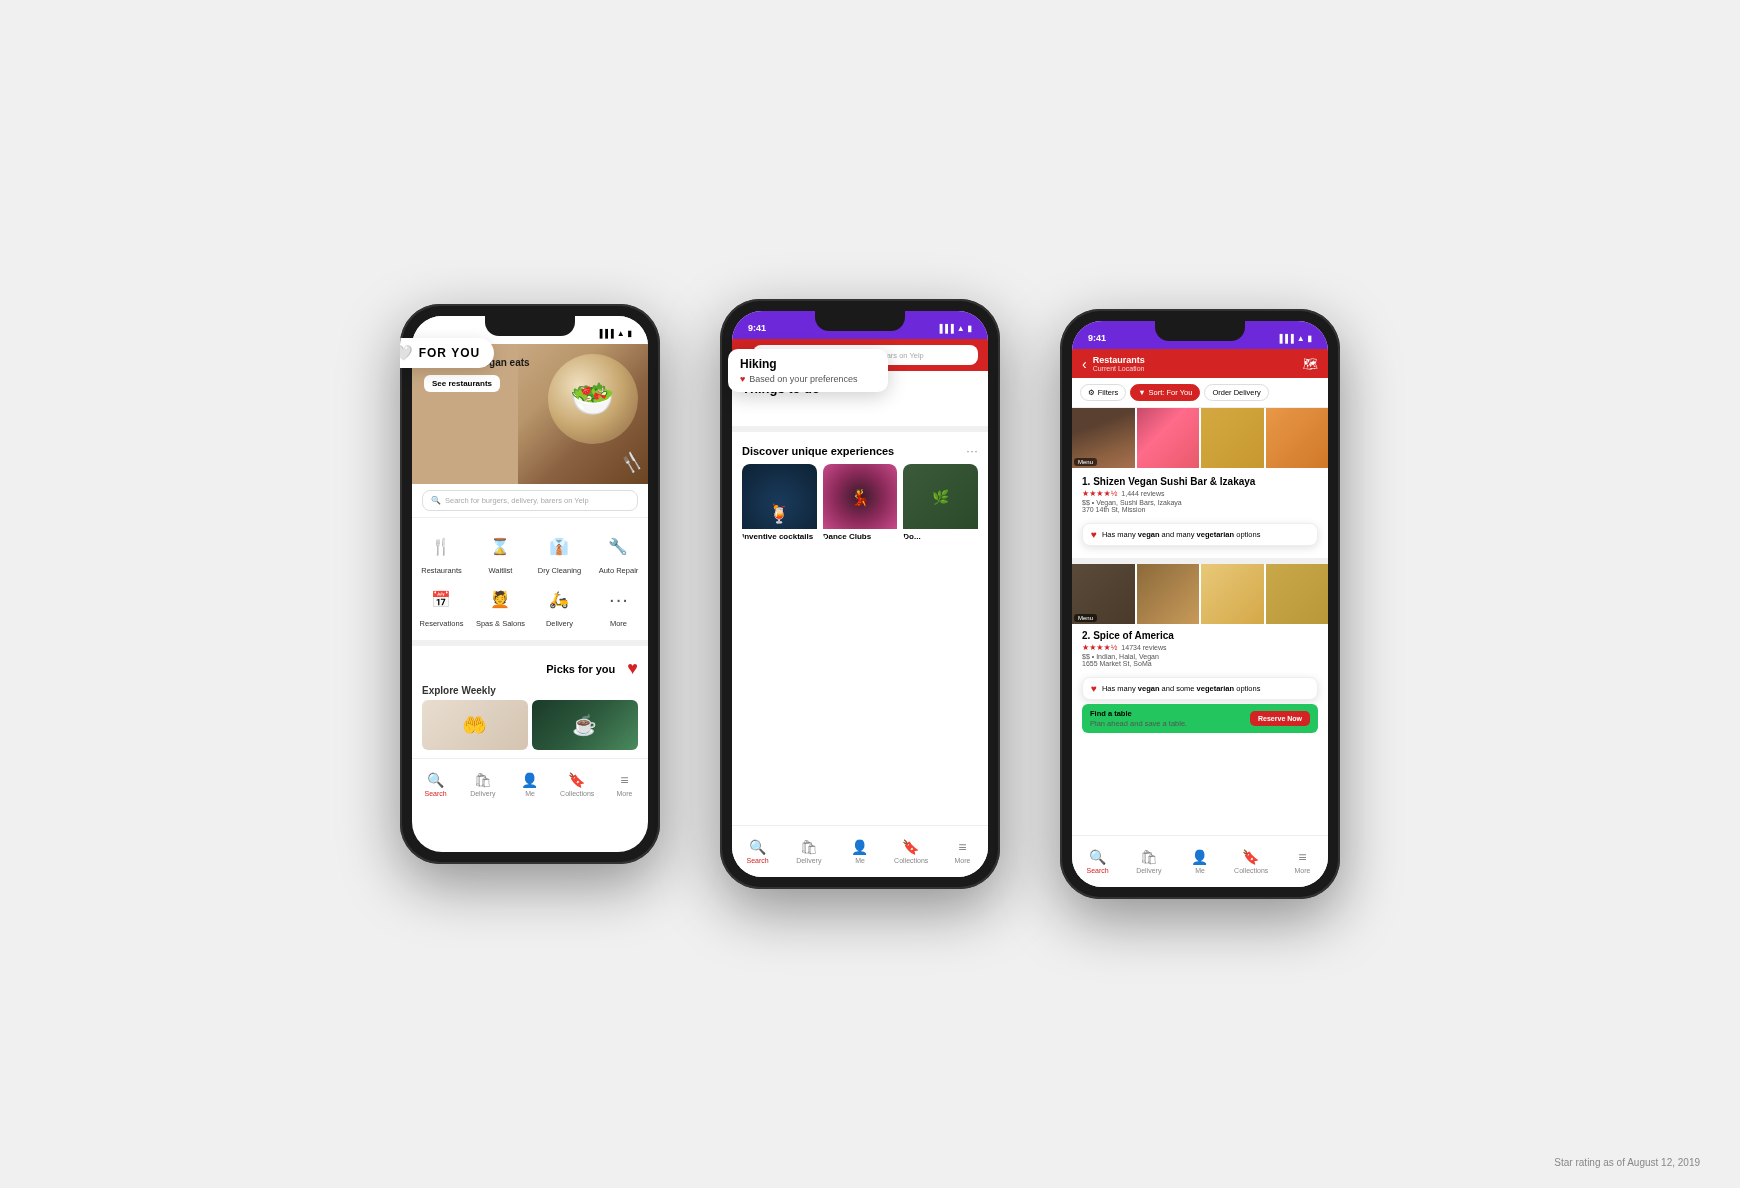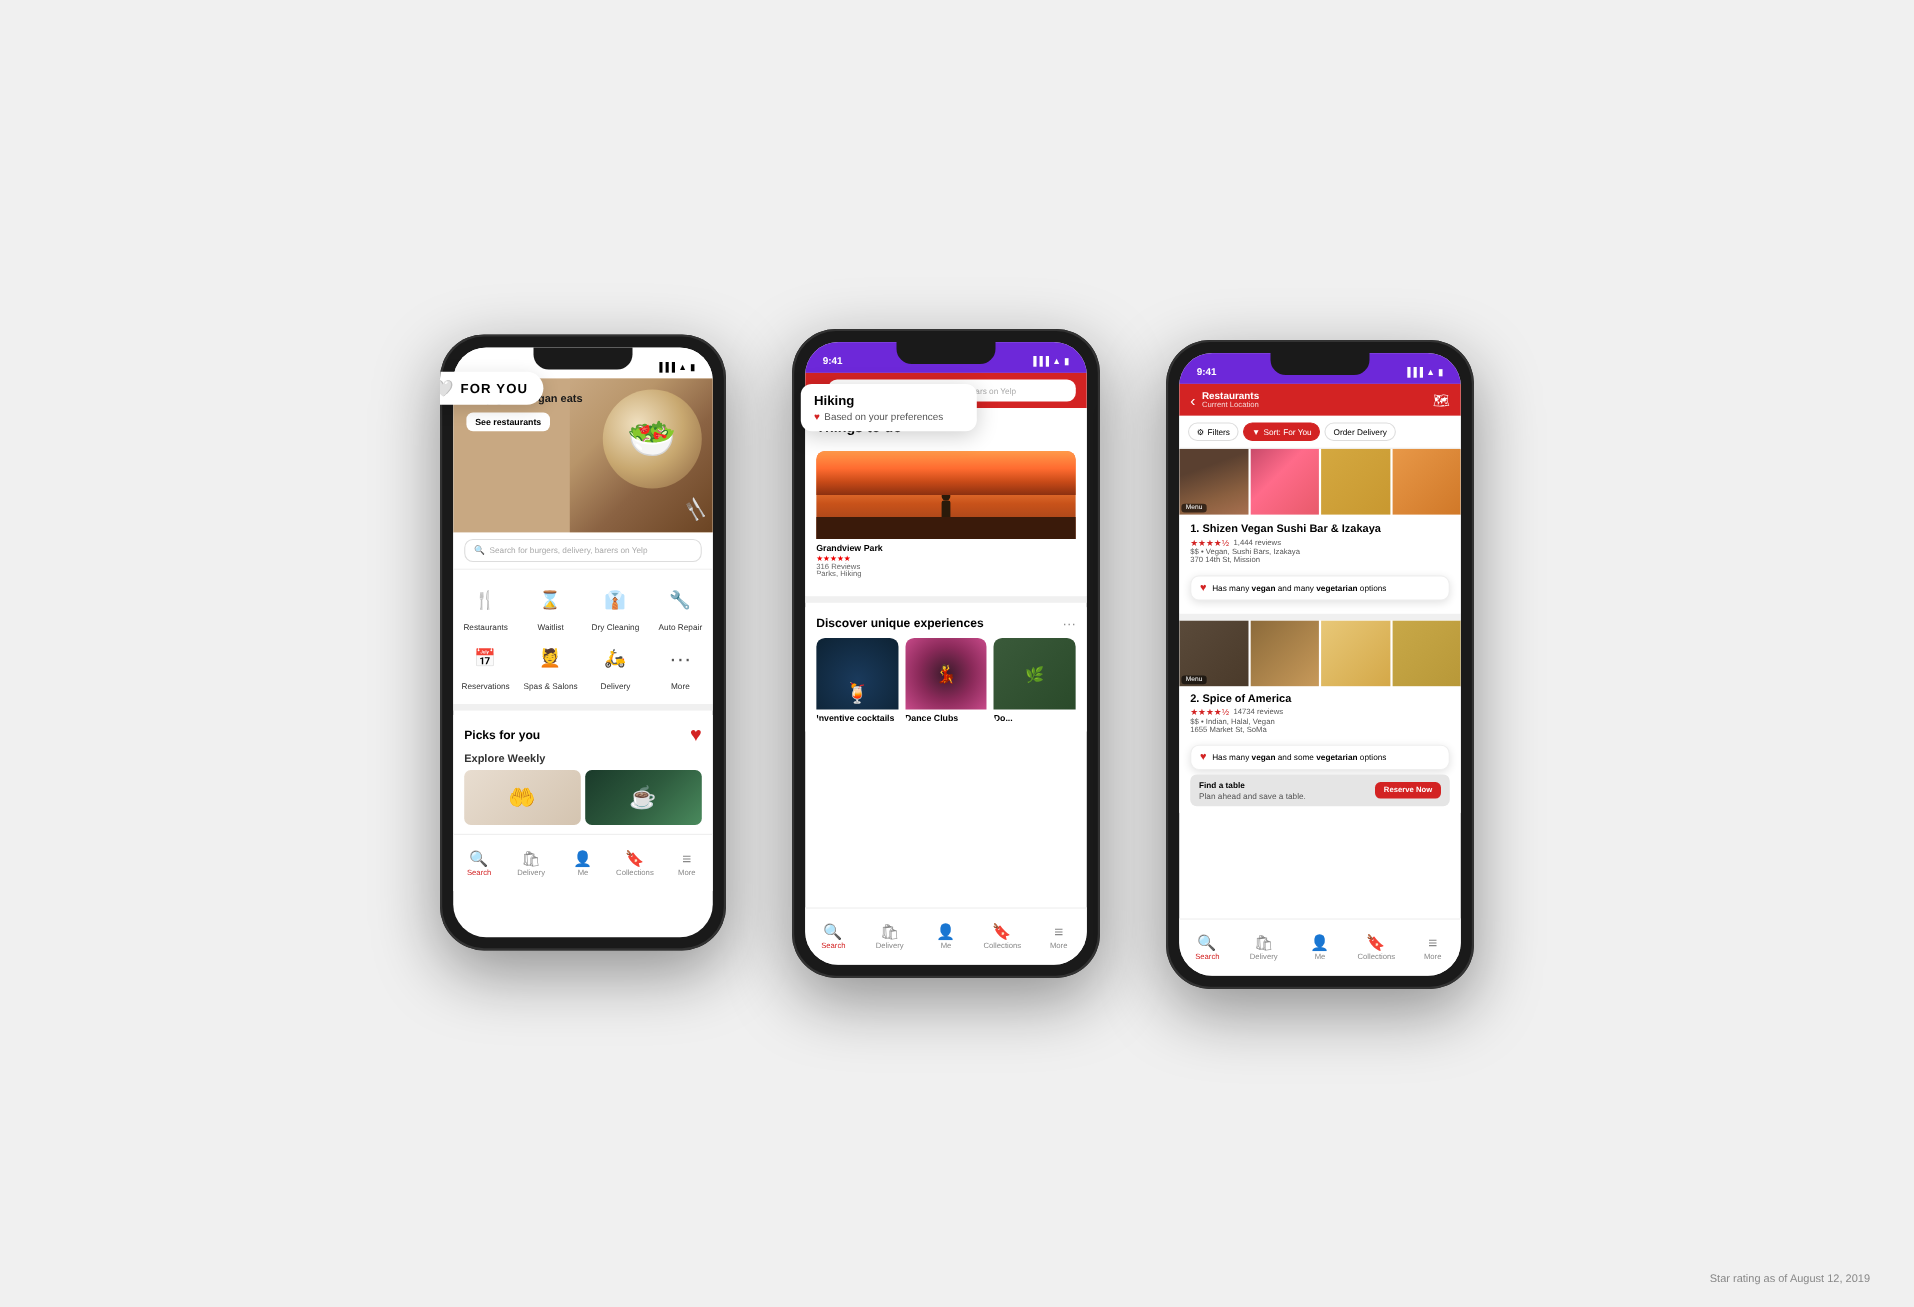--- a/index.html
+++ b/index.html
@@ -182,21 +182,21 @@
     }
     
     .picks-section {
       padding: 8px 10px;
       background: #fff;
       margin-top: 4px;
     }
     .picks-header {
       display: flex;
       align-items: center;
-      justify-content: space-between;
+      justify-content: flex-end;
       margin-bottom: 6px;
       gap: 12px;
     }
     .picks-title { font-size: 11px; font-weight: 700; }
     .explore-label { font-size: 10px; font-weight: 600; color: #333; margin-bottom: 4px; }
     .explore-imgs {
       display: flex;
       gap: 4px;
     }
     .explore-thumb {
@@ -337,21 +337,21 @@
       margin: 4px 0;
       font-size: 7.5px;
       box-shadow: 0 2px 8px rgba(0,0,0,0.12);
       display: flex;
       align-items: center;
       gap: 5px;
     }
     .vegan-heart { color: #d32323; font-size: 10px; }
     
     .reserve-section {
-      background: #e5e5e5;
+      background: #22c55e;
       border-radius: 6px;
       padding: 5px 8px;
       margin-top: 4px;
       display: flex;
       justify-content: space-between;
       align-items: center;
       gap: 24px;
     }
     .reserve-text { font-size: 7.5px; }
     .reserve-title { font-weight: 700; margin-bottom: 1px; }
@@ -591,34 +591,20 @@
           <span style="color:#aaa;">🔍</span>
           <span style="font-size:7.5px;color:#aaa;">Search for burgers, delivery, barbars on Yelp</span>
         </div>
       </div>
 
       <div class="things-section">
         <div class="things-title">Things to do</div>
 
         <div class="place-cards">
 
-          <div class="place-card">
-            <div class="place-img place-img-sunset" style="position:relative;">
-              <div class="person-silhouette">
-                <div class="person-head"></div>
-              </div>
-
-              <div style="position:absolute;top:0;left:0;right:0;height:40px;background:linear-gradient(180deg,#ff9a4a 0%,#ff6b30 40%,#c84a18 70%,#8b3010 100%);"></div>
-              <div style="position:absolute;bottom:0;left:0;right:0;height:20px;background:#3a1a0a;"></div>
-            </div>
-            <div class="place-name">Grandview Park</div>
-            <div class="place-stars">★★★★★</div>
-            <div class="place-type">316 Reviews</div>
-            <div class="place-type">Parks, Hiking</div>
-          </div>
 
         </div>
       </div>
 
       <div class="divider"></div>
 
       <div class="discover-section">
         <div class="discover-header">
           <span class="discover-title">Discover unique experiences</span>
           <span style="font-size:12px;color:#888;">···</span>

